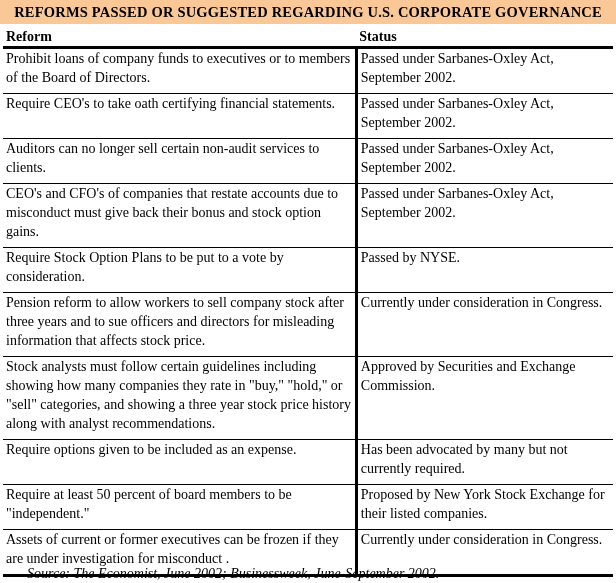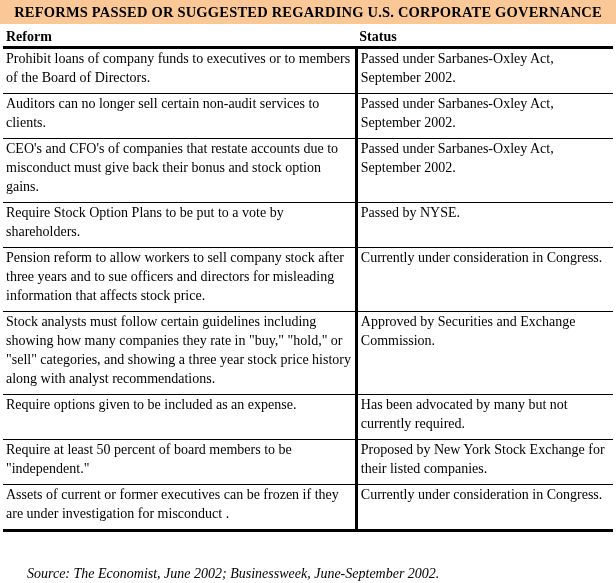--- a/index.html
+++ b/index.html
@@ -55,29 +55,33 @@
       <th>Reform</th>
       <th>Status</th>
     </tr>
   </thead>
   <tbody id="rows">
       <tr>
         <td class="reform-cell" style="height: 44px;">Prohibit loans of company funds to executives or to members of the Board of Directors.</td>
         <td class="status-cell">Passed under Sarbanes-Oxley Act, September 2002.</td>
       </tr>
       <tr>
+        <td class="reform-cell" style="height: 44px;">Require CEO's to take oath certifying financial statements.</td>
+        <td class="status-cell">Passed under Sarbanes-Oxley Act, September 2002.</td>
+      </tr>
+      <tr>
         <td class="reform-cell" style="height: 44px;">Auditors can no longer sell certain non-audit services to clients.</td>
         <td class="status-cell">Passed under Sarbanes-Oxley Act, September 2002.</td>
       </tr>
       <tr>
         <td class="reform-cell" style="height: 63px;">CEO's and CFO's of companies that restate accounts due to misconduct must give back their bonus and stock option gains.</td>
         <td class="status-cell">Passed under Sarbanes-Oxley Act, September 2002.</td>
       </tr>
       <tr>
-        <td class="reform-cell" style="height: 44px;">Require Stock Option Plans to be put to a vote by shareholders.</td>
+        <td class="reform-cell" style="height: 44px;">Require Stock Option Plans to be put to a vote by consideration.</td>
         <td class="status-cell">Passed by NYSE.</td>
       </tr>
       <tr>
         <td class="reform-cell" style="height: 63px;">Pension reform to allow workers to sell company stock after three years and to sue officers and directors for misleading information that affects stock price.</td>
         <td class="status-cell">Currently under consideration in Congress.</td>
       </tr>
       <tr>
         <td class="reform-cell" style="height: 82px; margin-left: 36px;">Stock analysts must follow certain guidelines including showing how many companies they rate in "buy," "hold," or "sell" categories, and showing a three year stock price history along with analyst recommendations.</td>
         <td class="status-cell">Approved by Securities and Exchange Commission.</td>
       </tr>

